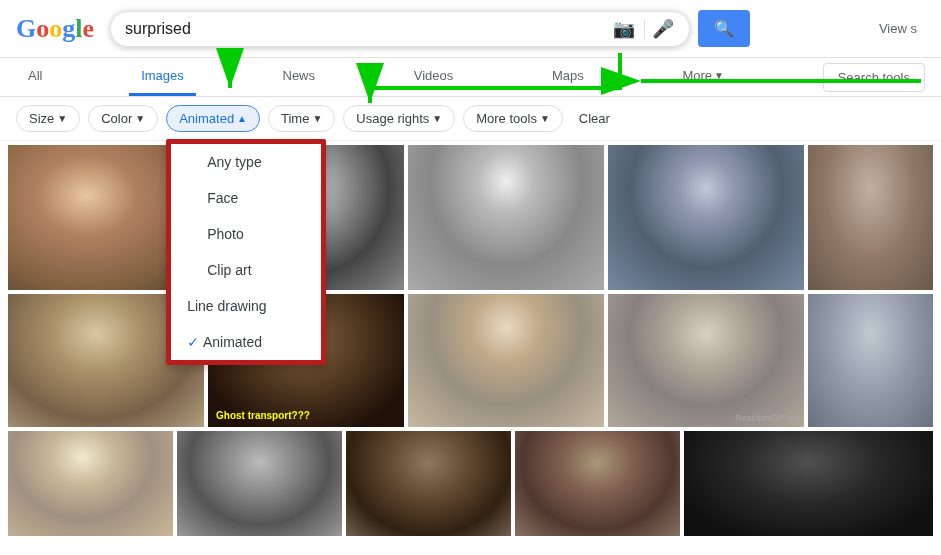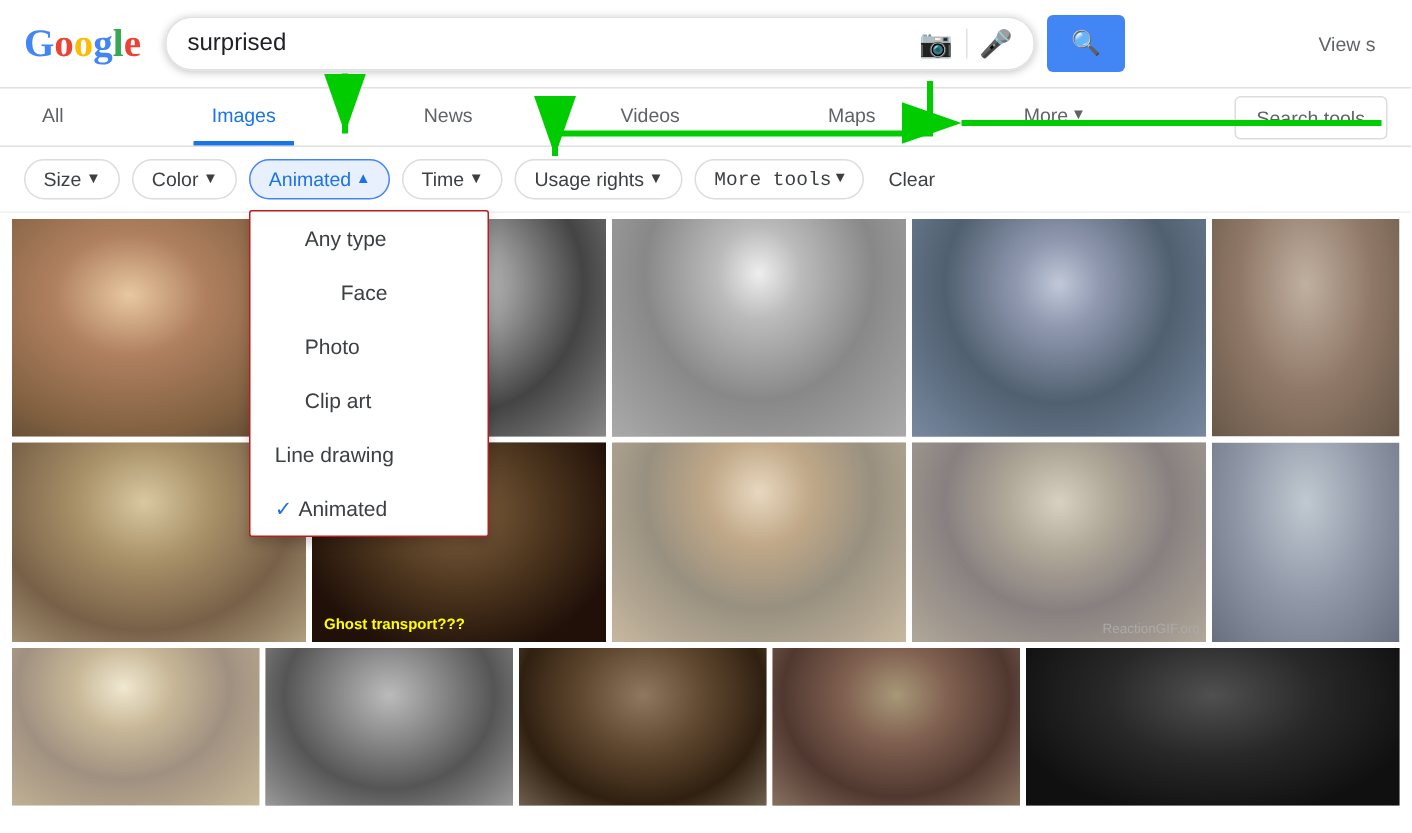--- a/index.html
+++ b/index.html
@@ -92,25 +92,25 @@
     <span>Color</span>
     <span style="font-size:10px;">▼</span>
   </button>
 
   <div style="position:relative;">
     <button style="background:#e8f0fe; border:1px solid #4285f4; border-radius:20px; padding:5px 12px; font-size:13px; color:#1a73e8; cursor:pointer; display:flex; align-items:center; gap:3px;">
       <span>Animated</span>
       <span style="font-size:10px;">▲</span>
     </button>
 
-    <div style="position:absolute; top:34px; left:0; background:#fff; border:1px solid #b91c1c; box-shadow:0 4px 8px rgba(0,0,0,.2); z-index:1000; min-width:160px; border-radius:2px;">
+    <div style="position:absolute; top:34px; left:0; background:#fff; border:5px solid #b91c1c; box-shadow:0 4px 8px rgba(0,0,0,.2); z-index:1000; min-width:160px; border-radius:2px;">
       <div style="padding:10px 20px 10px 36px; font-size:14px; color:#3c4043; cursor:pointer;">
         <span>Any type</span>
       </div>
-      <div style="padding:10px 20px 10px 36px; font-size:14px; color:#3c4043; cursor:pointer;margin-left:24px;">
+      <div style="padding:10px 20px 10px 36px; font-size:14px; color:#3c4043; cursor:pointer;">
         <span>Face</span>
       </div>
       <div style="padding:10px 20px 10px 36px; font-size:14px; color:#3c4043; cursor:pointer;">
         <span>Photo</span>
       </div>
       <div style="padding:10px 20px 10px 36px; font-size:14px; color:#3c4043; cursor:pointer;">
         <span>Clip art</span>
       </div>
       <div style="padding:10px 20px 10px 16px; font-size:14px; color:#3c4043; cursor:pointer;">
         <span>Line drawing</span>
@@ -123,21 +123,21 @@
   </div>
 
   <button style="background:#fff; border:1px solid #dadce0; border-radius:20px; padding:5px 12px; font-size:13px; color:#3c4043; cursor:pointer; display:flex; align-items:center; gap:3px;text-align:right;">
     <span>Time</span>
     <span style="font-size:10px;">▼</span>
   </button>
   <button style="background:#fff; border:1px solid #dadce0; border-radius:20px; padding:5px 12px; font-size:13px; color:#3c4043; cursor:pointer; display:flex; align-items:center; gap:3px;">
     <span>Usage rights</span>
     <span style="font-size:10px;">▼</span>
   </button>
-  <button style="background:#fff; border:1px solid #dadce0; border-radius:20px; padding:5px 12px; font-size:13px; color:#3c4043; cursor:pointer; display:flex; align-items:center; gap:3px;font-family:Liberation Mono, monospace;">
+  <button style="background:#fff; border:1px solid #dadce0; border-radius:20px; padding:5px 12px; font-size:13px; color:#3c4043; cursor:pointer; display:flex; align-items:center; gap:3px;">
     <span>More tools</span>
     <span style="font-size:10px;">▼</span>
   </button>
   <button style="background:none; border:none; font-size:13px; color:#3c4043; cursor:pointer; padding:5px 8px;">Clear</button>
 </div>
 
 <div style="padding:4px 8px; background:#fff;">
 
   <div style="display:flex; gap:4px; margin-bottom:4px;">
 

